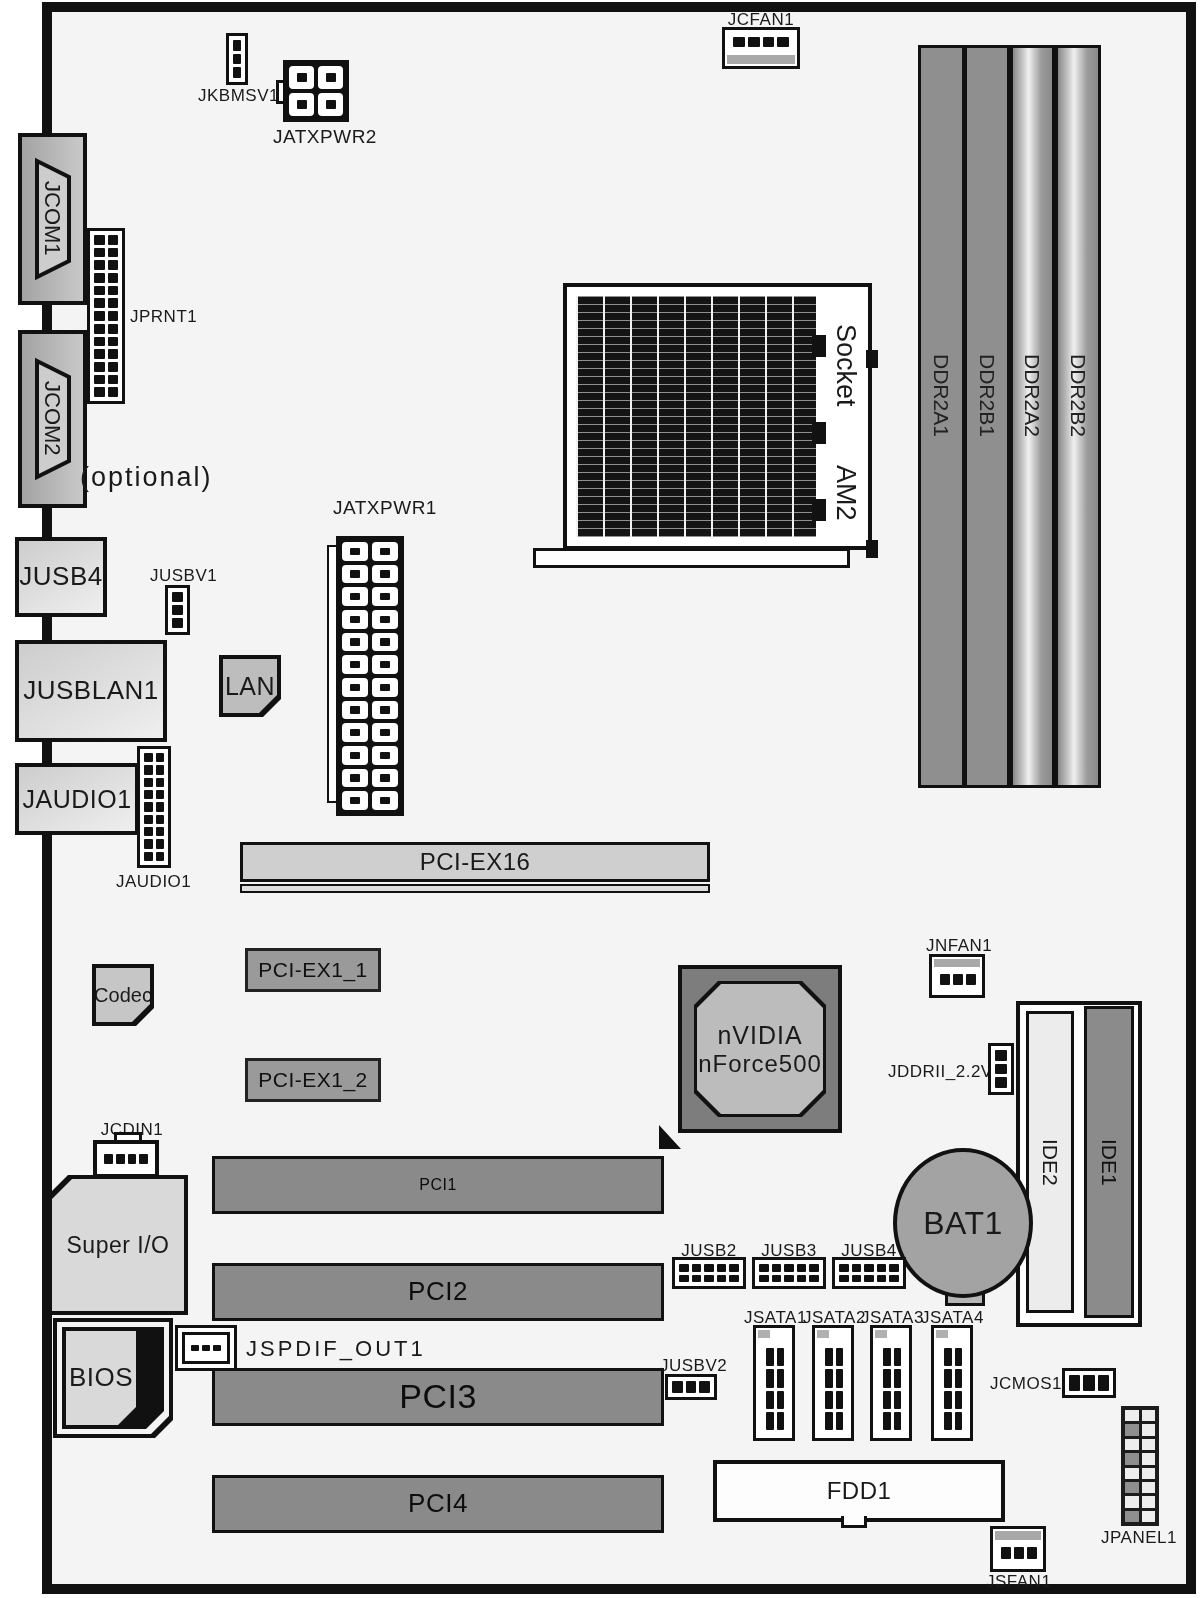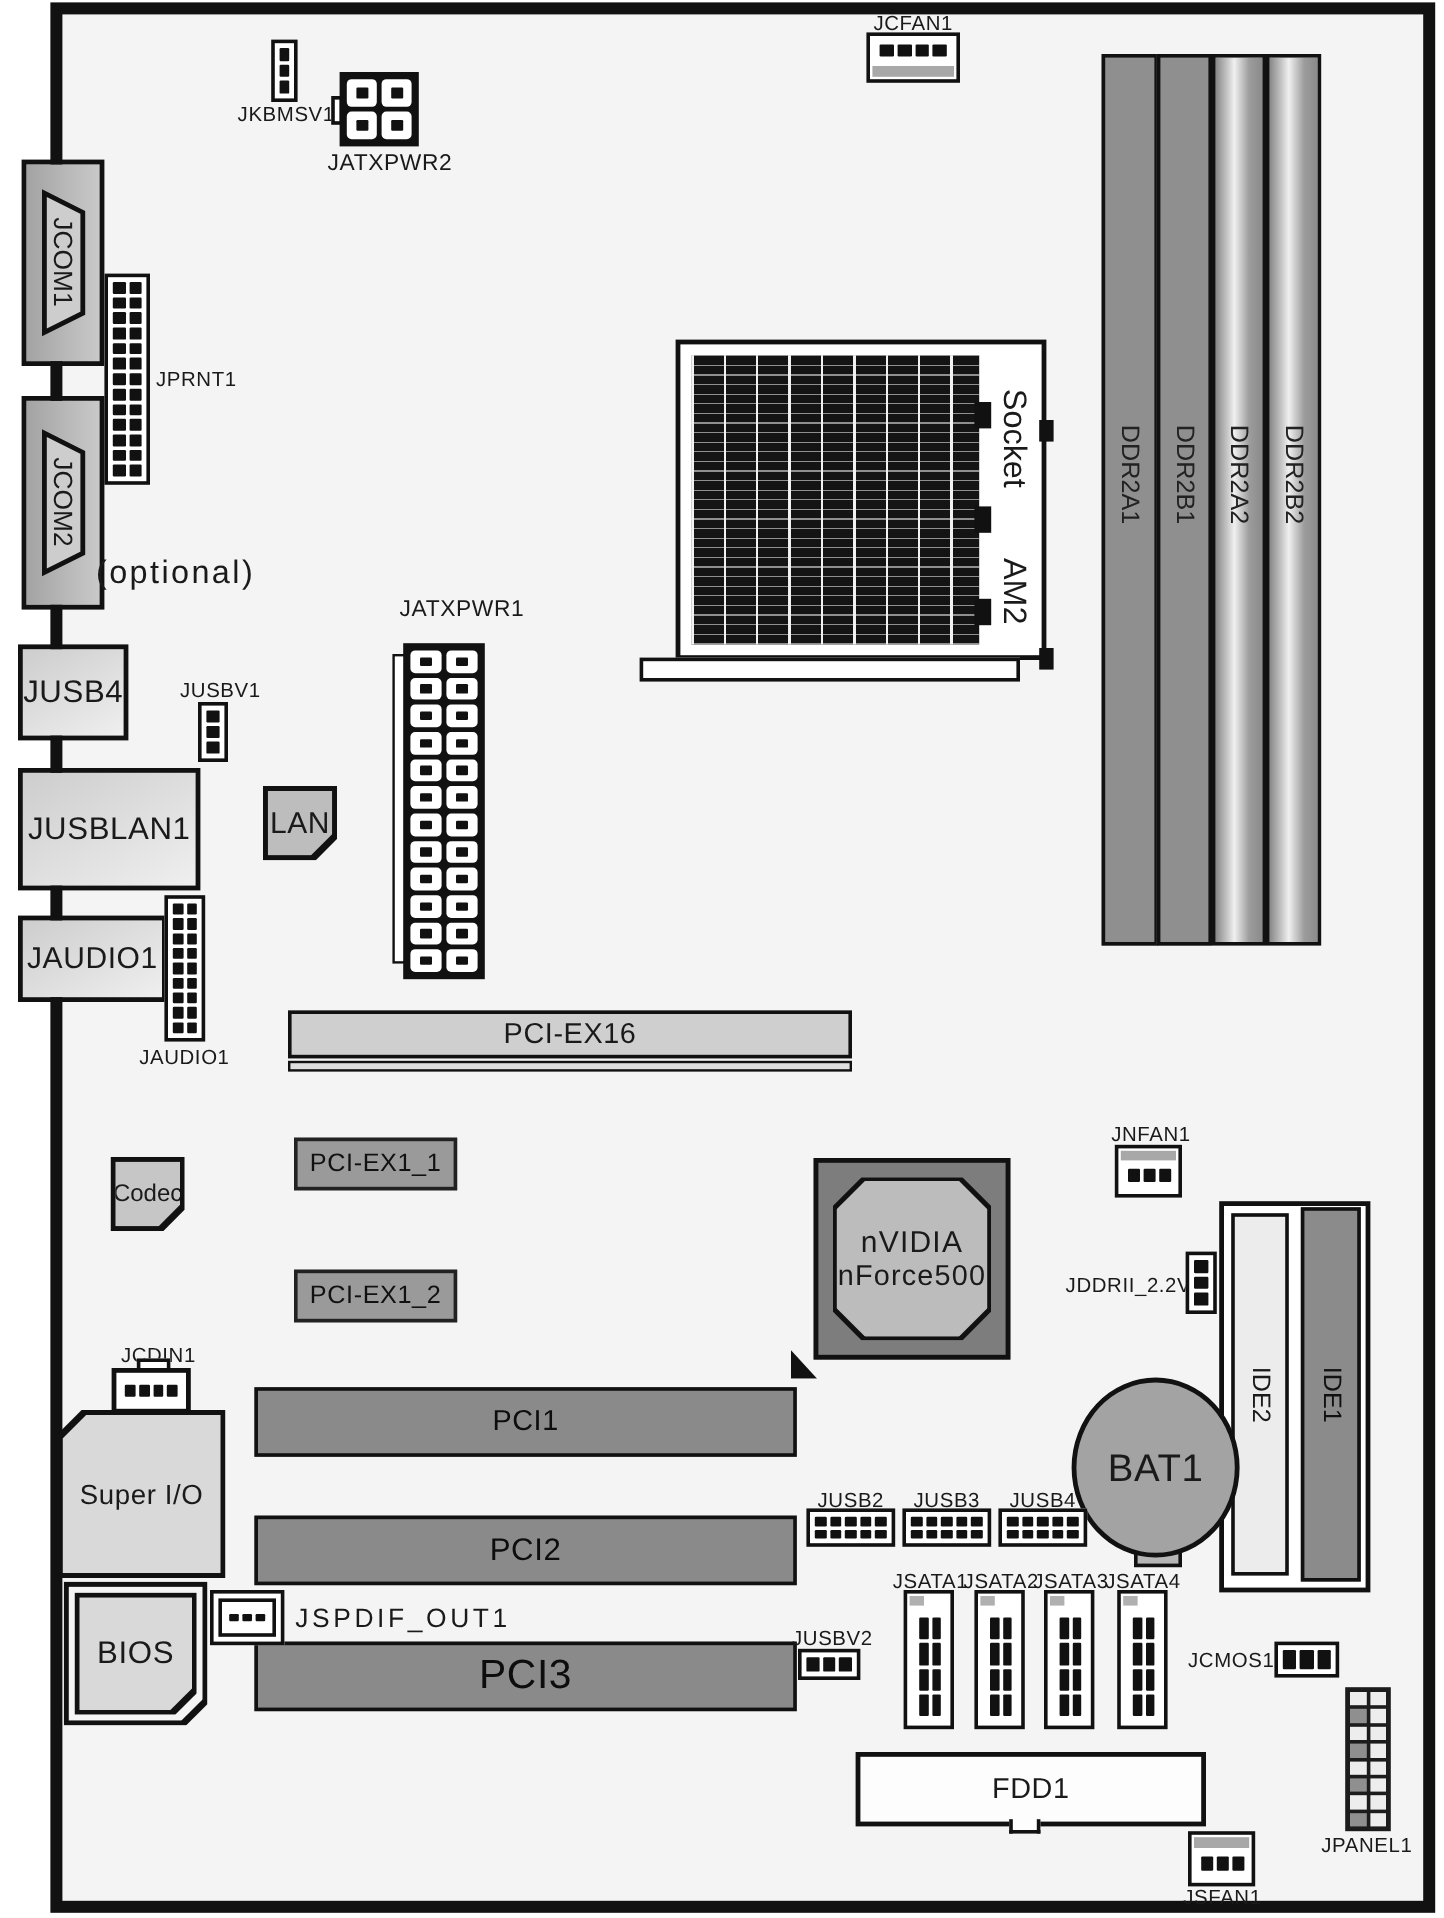--- a/index.html
+++ b/index.html
@@ -264,27 +264,30 @@
   <div class="abs bdr vt" style="left:1084px;top:1006px;width:50px;height:312px;background:#8b8b8b;font-size:21px;color:#111;">
     <span>IDE1</span>
   </div>
 
   <div class="abs" style="left:945px;top:1288px;width:40px;height:18px;background:#b5b5b5;border:3px solid #111;"></div>
   <div class="abs bdr4 cc" style="left:893px;top:1148px;width:140px;height:150px;background:#a3a3a3;border-radius:50%;">
     <span class="lbl" style="position:static;font-size:32px;">BAT1</span>
   </div>
 
   <div class="abs bdr cc" style="left:212px;top:1156px;width:452px;height:58px;background:#8a8a8a;">
-    <span class="lbl" style="position:static;font-size:24px;color:#0d0d0d;">PCI1</span>
+    <span class="lbl" style="position:static;font-size:16px;color:#0d0d0d;">PCI1</span>
   </div>
   <div class="abs bdr cc" style="left:212px;top:1263px;width:452px;height:58px;background:#8a8a8a;">
     <span class="lbl" style="position:static;font-size:26px;color:#0d0d0d;">PCI2</span>
   </div>
   <div class="abs bdr cc" style="left:212px;top:1368px;width:452px;height:58px;background:#8a8a8a;">
     <span class="lbl" style="position:static;font-size:34px;color:#0d0d0d;">PCI3</span>
+  </div>
+  <div class="abs bdr cc" style="left:212px;top:1475px;width:452px;height:58px;background:#8a8a8a;">
+    <span class="lbl" style="position:static;font-size:26px;color:#0d0d0d;">PCI4</span>
   </div>
 
   <div class="lbl" style="left:99px;top:1120px;width:66px;">JCDIN1</div>
   <div class="abs whitebox" style="left:114px;top:1132px;width:28px;height:12px;border:3px solid #111;"></div>
   <div class="abs bdr4 whitebox" style="left:93px;top:1140px;width:66px;height:38px;">
     <div class="abs" data-pin-grid="4x1" style="left: 3px; top: 6px; width: 52px; height: 18px; display: grid; grid-template-columns: repeat(4, 1fr);">
         <i></i>
         <i></i>
         <i></i>
         <i></i>
@@ -293,21 +296,21 @@
 
   <div class="abs cut-tl" style="left:48px;top:1175px;width:140px;height:140px;background:#111;">
     <div class="abs cut-tl cc" style="left:4px;top:4px;width:132px;height:132px;background:#d9d9d9;">
       <span class="lbl" style="position:static;font-size:23px;">Super I/O</span>
     </div>
   </div>
 
   <div class="abs cut-br" style="left:53px;top:1318px;width:120px;height:120px;background:#111;">
     <div class="abs cut-br" style="left:4px;top:4px;width:112px;height:112px;background:#f4f4f4;">
       <div class="abs cut-br" style="left:5px;top:5px;width:102px;height:102px;background:#111;">
-        <div class="abs cut-br cc" style="left:4px;top:4px;width:94px;height:94px;background:#d9d9d9;">
+        <div class="abs cut-br cc" style="left:4px;top:4px;width:70px;height:94px;background:#d9d9d9;">
           <span class="lbl" style="position:static;font-size:26px;">BIOS</span>
         </div>
       </div>
     </div>
   </div>
 
   <div class="abs bdr whitebox" style="left:175px;top:1325px;width:62px;height:46px;">
     <div class="abs bdr" style="left:4px;top:4px;width:48px;height:32px;background:#fff;">
       <div class="abs" data-pin-grid="3x1" style="left: 2px; top: 6px; width: 38px; height: 14px; display: grid; grid-template-columns: repeat(3, 1fr);">
           <i></i>

